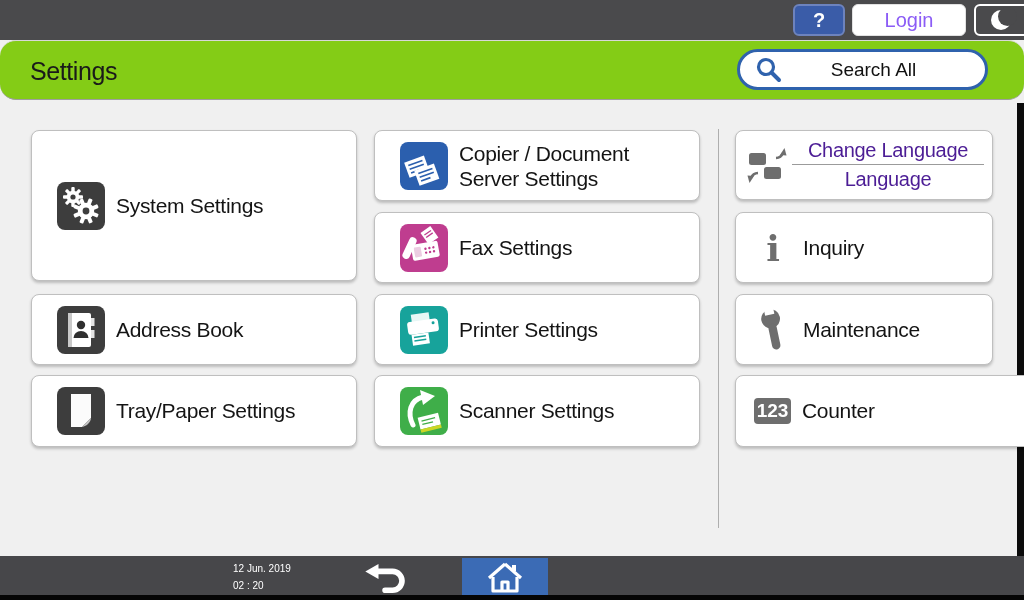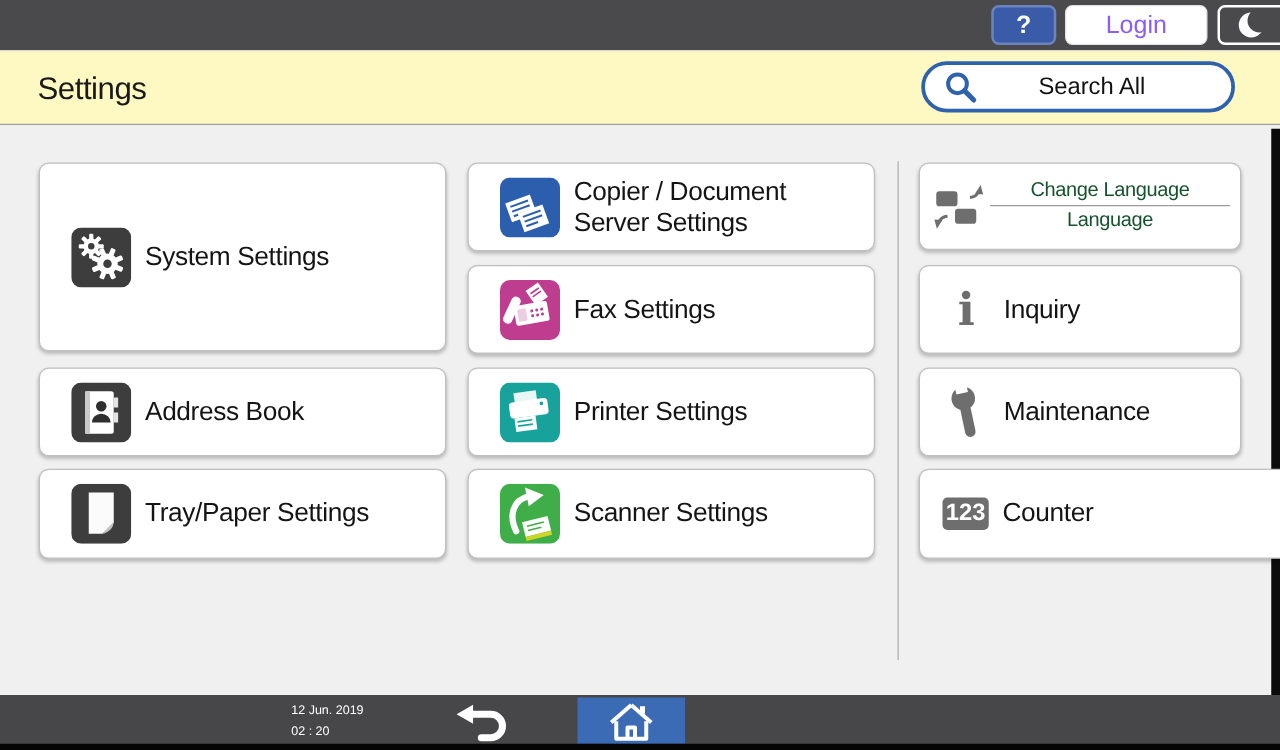--- a/index.html
+++ b/index.html
@@ -8,39 +8,39 @@
     font-family:"Liberation Sans", sans-serif;background:#f0f0f0;
   }
   
   #topbar{position:absolute;left:0;top:0;width:1024px;height:40px;background:#4a4a4c;overflow:hidden;}
   .topbtn{position:absolute;top:4px;height:32px;border-radius:6px;box-sizing:border-box;
           display:flex;align-items:center;justify-content:center;font-size:20px;cursor:pointer;}
   #help-btn{left:793px;width:52px;background:#3a5ca8;border:2px solid #6d83bd;color:#fff;font-weight:bold;}
   #login-btn{left:852px;width:114px;background:#fff;color:#8b5cf6;border:1px solid #e2e2e2;}
   #moon-btn{left:974px;width:58px;background:#4a4a4c;border:2px solid #fff;}
   
-  #header{position:absolute;left:0;top:40px;width:1024px;height:60px;background:#fef9c3;
-          border-top:1px solid #d8d8d8;border-bottom:1px solid #9e9e9e;box-sizing:border-box;}
+  #header{position:absolute;left:0;top:40px;width:1024px;height:60px;background:#84cc16;
+          border-top:1px solid #d8d8d8;border-bottom:1px solid #9e9e9e;box-sizing:border-box;border-radius:16px;}
   #page-title{position:absolute;left:30px;top:0;height:60px;display:flex;align-items:center;
               font-size:25px;color:#1a1a1a;letter-spacing:-0.4px;}
   #search-pill{position:absolute;left:737px;top:8px;width:251px;height:41px;background:#fff;
                border:3px solid #2f62ad;border-radius:22px;box-sizing:border-box;
                display:flex;align-items:center;cursor:pointer;}
   #search-pill .mag{margin-left:14px;flex:0 0 auto;display:flex;}
   #search-label{flex:1;text-align:center;font-size:19px;color:#111;padding-right:22px;}
   
   #content{position:absolute;left:0;top:100px;width:1024px;height:456px;background:#f0f0f0;}
   .tile{position:absolute;background:#fff;border:1px solid #bfbfbf;border-radius:8px;
         box-shadow:0 2px 3px rgba(0,0,0,.22);display:flex;align-items:center;
         box-sizing:border-box;padding-left:25px;cursor:pointer;}
   .tile-label{margin-left:11px;font-size:21px;color:#141414;letter-spacing:-0.3px;white-space:nowrap;}
   .tile-label-2l span{display:block;line-height:25px;}
   .tile-r{padding-left:18px;}
   .tile-r .tile-label{text-align:center;}
-  .lang-text{flex:1;text-align:center;font-size:16px;color:#14532d;margin:0 8px 0 4px;letter-spacing:-0.3px;}
+  .lang-text{flex:1;text-align:center;font-size:20px;color:#4c1d95;margin:0 8px 0 4px;letter-spacing:-0.3px;}
   .lang-divider{border-top:1px solid #9b9b9b;margin:2px 0 3px;}
   .counter-badge{display:inline-block;background:#6e6e6e;color:#fff;font-weight:bold;font-size:19px;
                  border-radius:4px;width:37px;height:26px;line-height:26px;text-align:center;}
   .info-glyph{font-family:"DejaVu Serif", serif;font-weight:bold;font-size:36px;color:#6e6e6e;
               width:38px;text-align:center;line-height:36px;}
   #col-divider{position:absolute;left:718px;top:29px;width:1px;height:399px;background:#aeaeae;}
   #edge-strip{position:absolute;right:0;top:3px;width:7px;height:453px;background:#0b0b0b;}
   
   #bottombar{position:absolute;left:0;top:556px;width:1024px;height:44px;background:#47474a;}
   #bottom-black{position:absolute;left:0;bottom:0;width:1024px;height:5px;background:#050505;}

